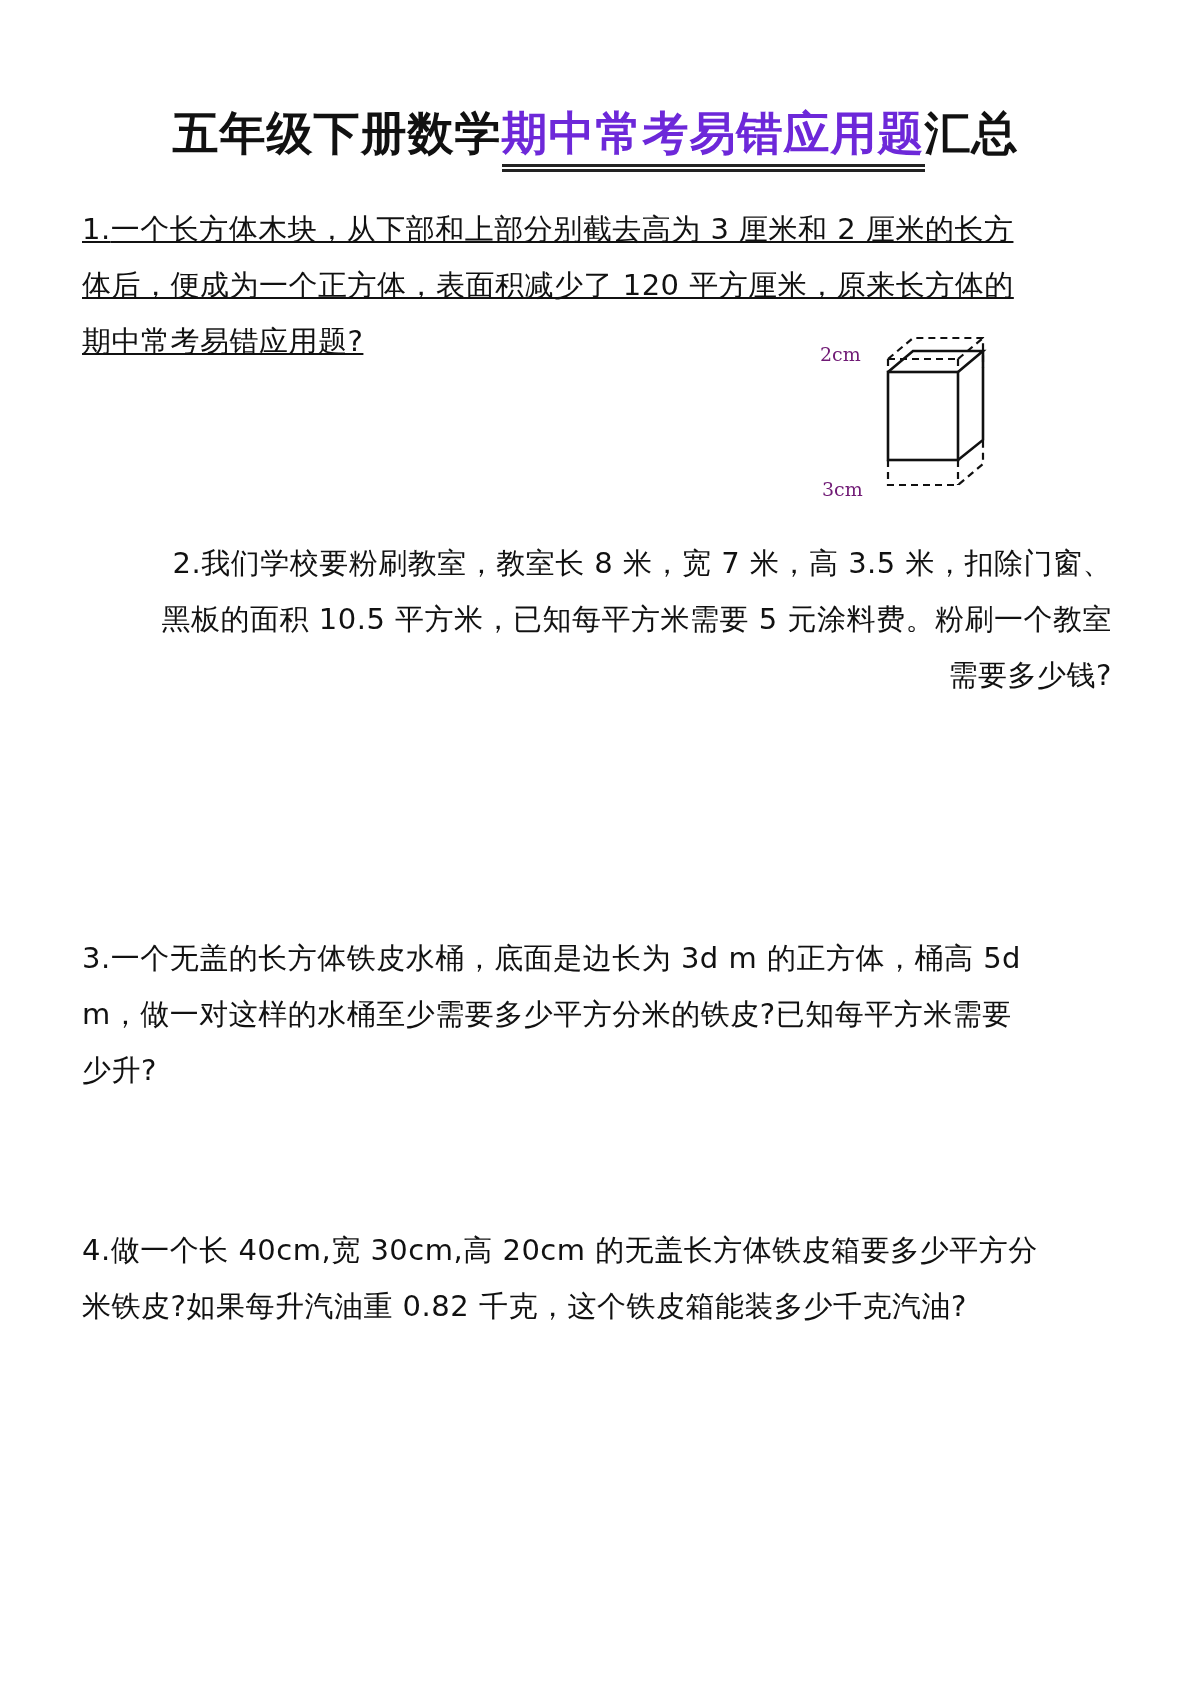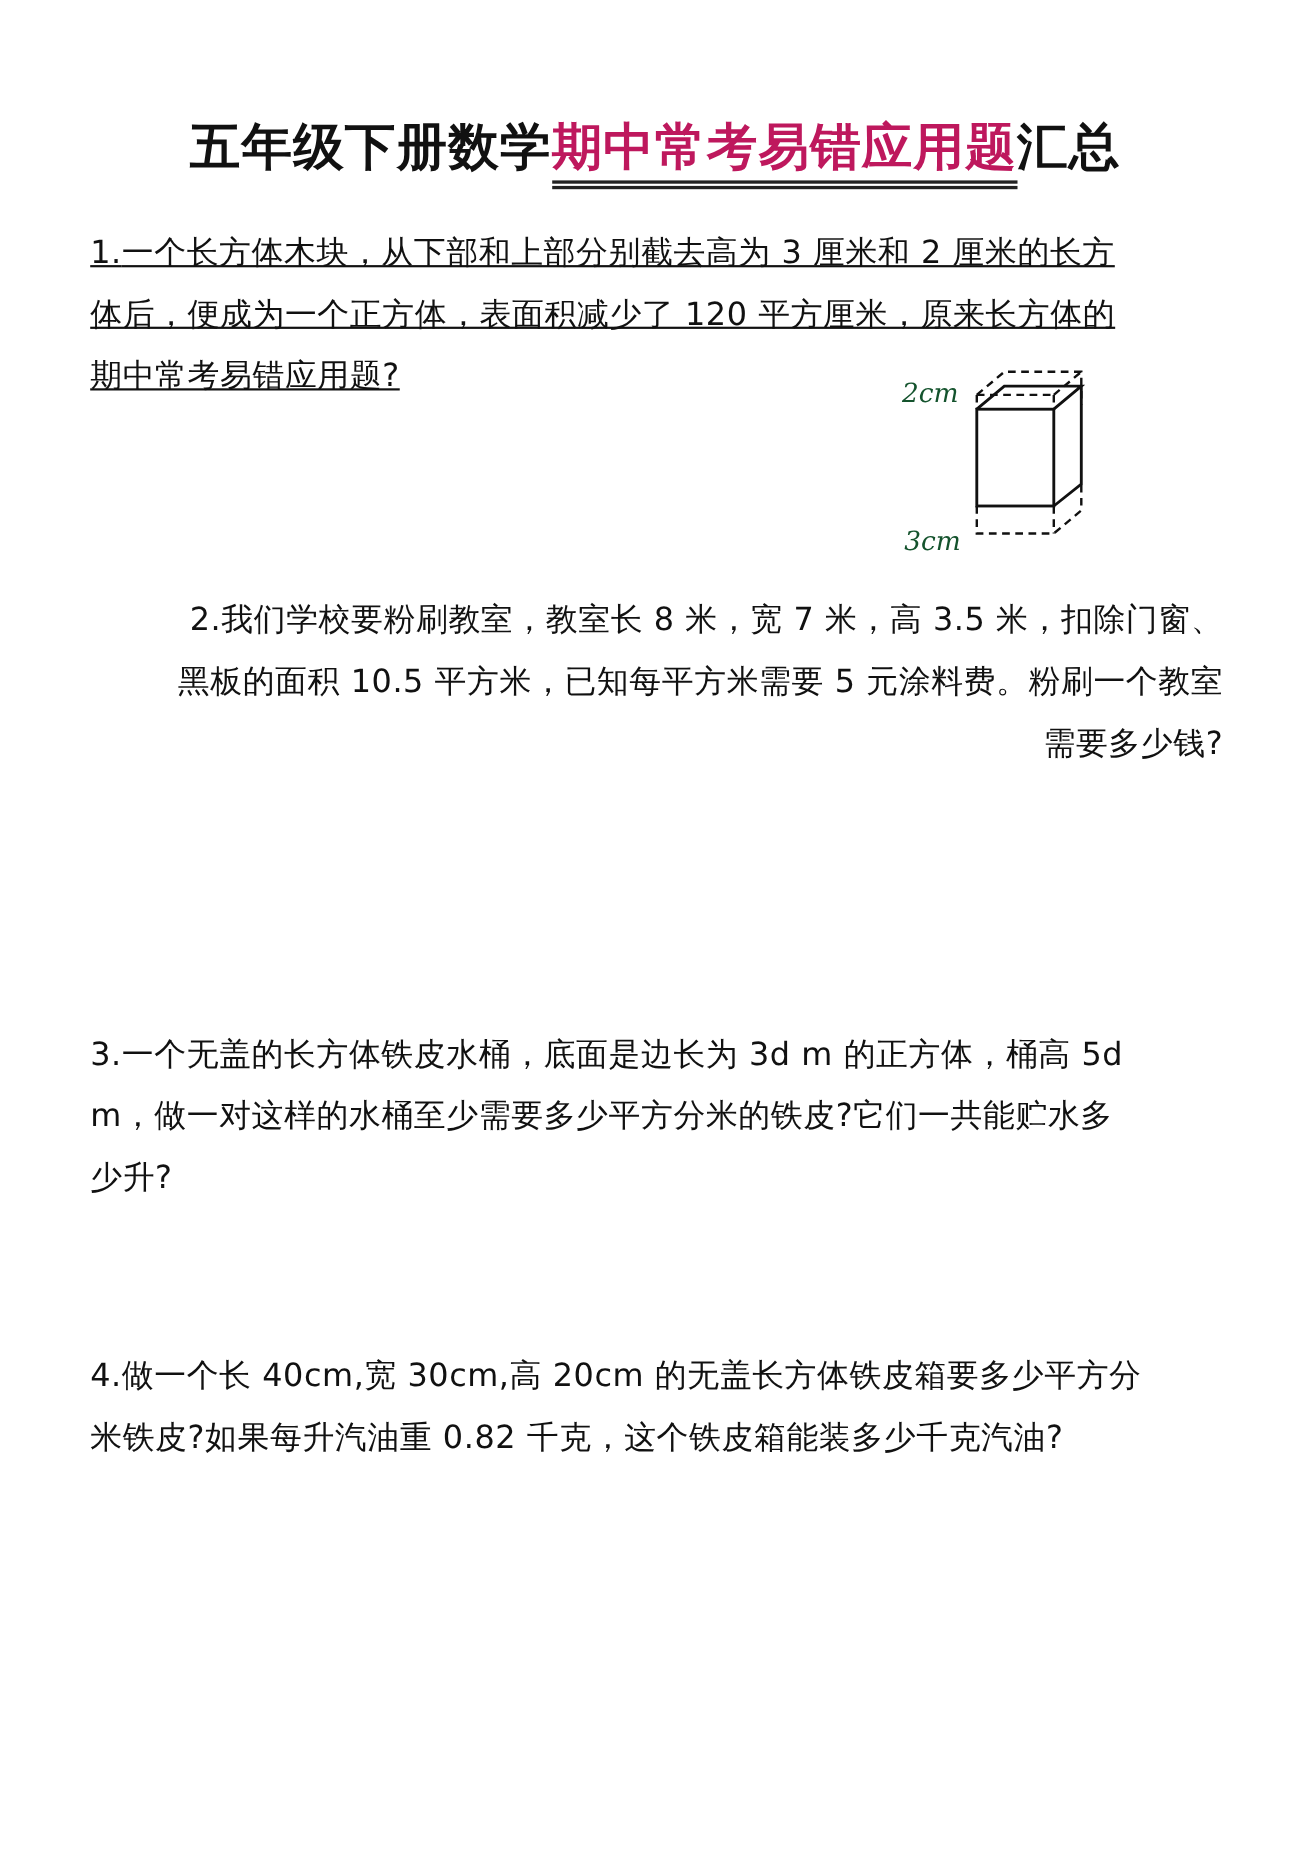--- a/index.html
+++ b/index.html
@@ -1,27 +1,27 @@
 <!DOCTYPE html>
 <html><head>
 <meta charset="utf-8">
 <style>
   html, body { margin: 0; padding: 0; background: #ffffff; }
   body { width: 1191px; height: 1684px; position: relative; overflow: hidden;
          font-family: "DejaVu Sans", "Liberation Sans", sans-serif; color: #111; }
   .title { position: absolute; top: 103px; left: 0; width: 1191px; text-align: center;
            font-size: 46px; font-weight: bold; letter-spacing: 1px; line-height: 60px; }
-  .title .hl { color: #be185d; position: relative; display: inline-block; }
+  .title .hl { color: #6d28d9; position: relative; display: inline-block; }
   .title .hl::after { content: ""; position: absolute; left: 0; right: 0; bottom: -4px;
            height: 3px; background: #222; box-shadow: 0 5px 0 0 #222; }
   .q { position: absolute; left: 82px; width: 1030px; font-size: 29px; line-height: 56px;
        letter-spacing: 0.5px; font-family: "DejaVu Sans", "Liberation Sans", sans-serif; }
   .figure { position: absolute; left: 880px; top: 335px; width: 190px; height: 160px; }
   .figure .lbl { position: absolute; font-family: "DejaVu Serif", "Liberation Serif", serif;
-       font-size: 24px; color: #14532d; font-style: italic; }
+       font-size: 19px; color: #701a75; }
 </style>
 </head>
 <body>
 
 <div class="title"><span>五年级下册数学</span><span class="hl">期中常考易错应用题</span><span>汇总</span></div>
 
 <div class="q" style="top:201px;text-decoration:underline;">
   <div><span>1.</span><span>一个长方体木块，从下部和上部分别截去高为 3 厘米和 2 厘米的长方</span></div>
   <div>体后，便成为一个正方体，表面积减少了 120 平方厘米，原来长方体的</div>
   <div>期中常考易错应用题?</div>
@@ -52,20 +52,20 @@
 </div>
 
 <div class="q" style="top:535px;text-align:right;">
   <div><span>2.</span><span>我们学校要粉刷教室，教室长 8 米，宽 7 米，高 3.5 米，扣除门窗、</span></div>
   <div>黑板的面积 10.5 平方米，已知每平方米需要 5 元涂料费。粉刷一个教室</div>
   <div>需要多少钱?</div>
 </div>
 
 <div class="q" style="top:930px;">
   <div><span>3.</span><span>一个无盖的长方体铁皮水桶，底面是边长为 3d m 的正方体，桶高 5d</span></div>
-  <div>m，做一对这样的水桶至少需要多少平方分米的铁皮?它们一共能贮水多</div>
+  <div>m，做一对这样的水桶至少需要多少平方分米的铁皮?已知每平方米需要</div>
   <div>少升?</div>
 </div>
 
 <div class="q" style="top:1222px;">
   <div><span>4.</span><span>做一个长 40cm,宽 30cm,高 20cm 的无盖长方体铁皮箱要多少平方分</span></div>
   <div>米铁皮?如果每升汽油重 0.82 千克，这个铁皮箱能装多少千克汽油?</div>
 </div>
 
 </body></html>

